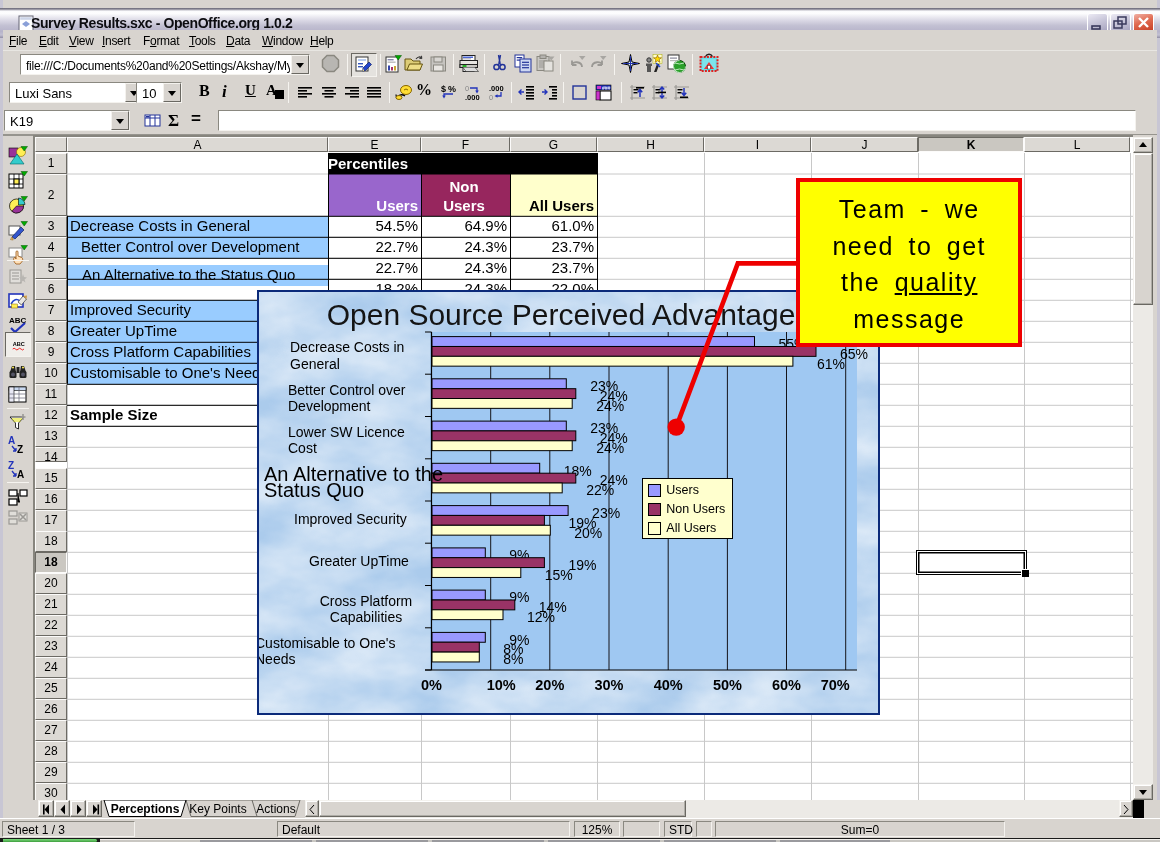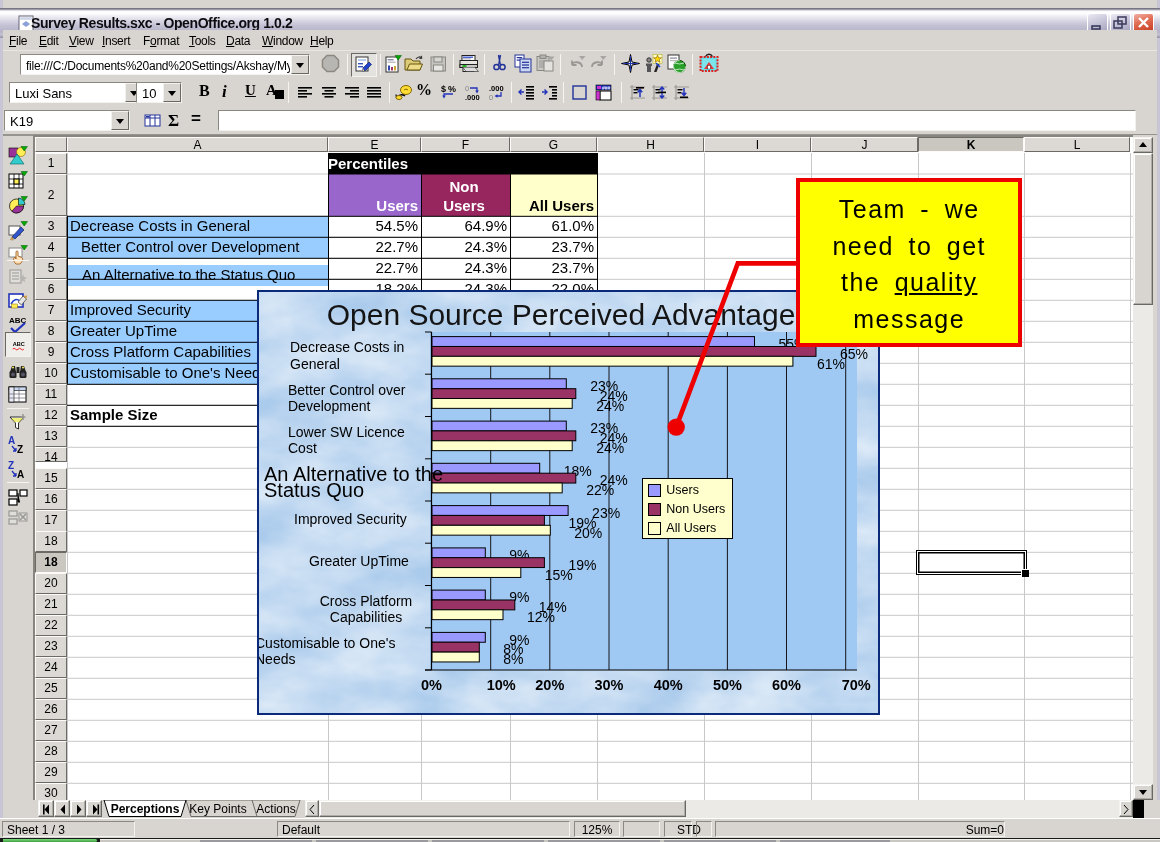--- a/index.html
+++ b/index.html
@@ -637,21 +637,21 @@
     <div class="abs" style="left:52px;top:263.4px;font-size:14px;color:#000">Greater UpTime</div>
     <div class="abs" style="width:108px;text-align:center;left:55px;top:302.6px;font-size:14px;line-height:16.5px;color:#000">Cross Platform<br>Capabilities</div>
     <div class="abs" style="left:-2px;top:344.8px;font-size:14px;line-height:16.5px;color:#000">Customisable to One's<br>Needs</div>
     <div class="abs" style="left:149.5px;top:387px;width:50px;text-align:center;font-size:14.5px;font-weight:bold;color:#000">0%</div>
     <div class="abs" style="left:208.7px;top:387px;width:50px;text-align:right;font-size:14.5px;font-weight:bold;color:#000">10%</div>
     <div class="abs" style="left:267.8px;top:387px;width:50px;text-align:center;font-size:14.5px;font-weight:bold;color:#000">20%</div>
     <div class="abs" style="left:327.0px;top:387px;width:50px;text-align:center;font-size:14.5px;font-weight:bold;color:#000">30%</div>
     <div class="abs" style="left:386.2px;top:387px;width:50px;text-align:center;font-size:14.5px;font-weight:bold;color:#000">40%</div>
     <div class="abs" style="left:445.4px;top:387px;width:50px;text-align:center;font-size:14.5px;font-weight:bold;color:#000">50%</div>
     <div class="abs" style="left:504.5px;top:387px;width:50px;text-align:center;font-size:14.5px;font-weight:bold;color:#000">60%</div>
-    <div class="abs" style="left:563.7px;top:387px;width:50px;text-align:right;font-size:14.5px;font-weight:bold;color:#000">70%</div>
+    <div class="abs" style="left:563.7px;top:387px;width:50px;text-align:left;font-size:14.5px;font-weight:bold;color:#000">70%</div>
     <div class="abs" style="left:385.3px;top:188.2px;width:91px;height:61px;background:#ffffce;border:1px solid #000"></div>
     <div class="abs" style="left:391.3px;top:194.2px;width:13px;height:13px;background:#9999ff;border:1px solid #000"></div>
     <div class="abs" style="left:409.3px;top:193.2px;font-size:12.5px;color:#000">Users</div>
     <div class="abs" style="left:391.3px;top:213.0px;width:13px;height:13px;background:#993366;border:1px solid #000"></div>
     <div class="abs" style="left:409.3px;top:212.0px;font-size:12.5px;color:#000">Non Users</div>
     <div class="abs" style="left:391.3px;top:231.8px;width:13px;height:13px;background:#ffffcc;border:1px solid #000"></div>
     <div class="abs" style="left:409.3px;top:230.8px;font-size:12.5px;color:#000">All Users</div>
     <div class="abs" style="left:0;top:0;width:623px;height:425px;border:2.5px solid #0b2a7a"></div>
   </div>
 <svg class="abs" style="left:600px;top:180px;pointer-events:none" width="300" height="300" viewBox="600 180 300 300">
@@ -702,23 +702,23 @@
     <div class="abs" style="left:1133px;top:800px;width:11px;height:18px;background:#000"></div>
     <div class="abs" style="left:1144px;top:800px;width:16px;height:18px;background:#d8d4cf"></div>
     <div class="abs" style="left:915.5px;top:549.5px;width:111px;height:25px;border:1.5px solid #000;box-shadow:inset 0 0 0 1px #fff,inset 0 0 0 2.5px #000"></div>
     <div class="abs" style="left:1021px;top:569px;width:8px;height:8px;background:#000;border-left:1.5px solid #fff;border-top:1.5px solid #fff"></div>
 </div>
 <div id="statusbar">
  <div class="sfield" style="left:2px;width:133px">Sheet 1 / 3</div>
  <div class="sfield" style="left:277px;width:293px">Default</div>
  <div class="sfield" style="left:574px;width:46px;text-align:center;padding-left:0">125%</div>
  <div class="sfield" style="left:623px;width:37px"></div>
- <div class="sfield" style="left:664px;width:28px;text-align:center;padding-left:12px">STD</div>
+ <div class="sfield" style="left:664px;width:28px;text-align:center;padding-left:4px">STD</div>
  <div class="sfield" style="left:696px;width:16px"></div>
- <div class="sfield" style="left:715px;width:290px;text-align:right;padding-left:0">Sum=0</div>
+ <div class="sfield" style="left:715px;width:290px;text-align:center;padding-left:0">Sum=0</div>
 </div>
 <div id="tasksliver">
  <div class="abs" style="left:3px;top:1px;width:94px;height:3px;background:linear-gradient(#7edc7e,#3e9e3e);border-radius:0 3px 3px 0"></div>
  <div class="abs" style="left:100px;top:1px;width:1060px;height:3px;background:#c9c7c2;border-top:1px solid #f2f0ec"></div>
  <div class="abs" style="left:200px;top:2px;width:112px;height:2px;background:#9a9a9e"></div>
  <div class="abs" style="left:316px;top:2px;width:112px;height:2px;background:#9a9a9e"></div>
  <div class="abs" style="left:432px;top:2px;width:112px;height:2px;background:#9a9a9e"></div>
  <div class="abs" style="left:548px;top:2px;width:112px;height:2px;background:#9a9a9e"></div>
  <div class="abs" style="left:664px;top:2px;width:112px;height:2px;background:#9a9a9e"></div>
  <div class="abs" style="left:780px;top:2px;width:110px;height:2px;background:#9a9a9e"></div>

